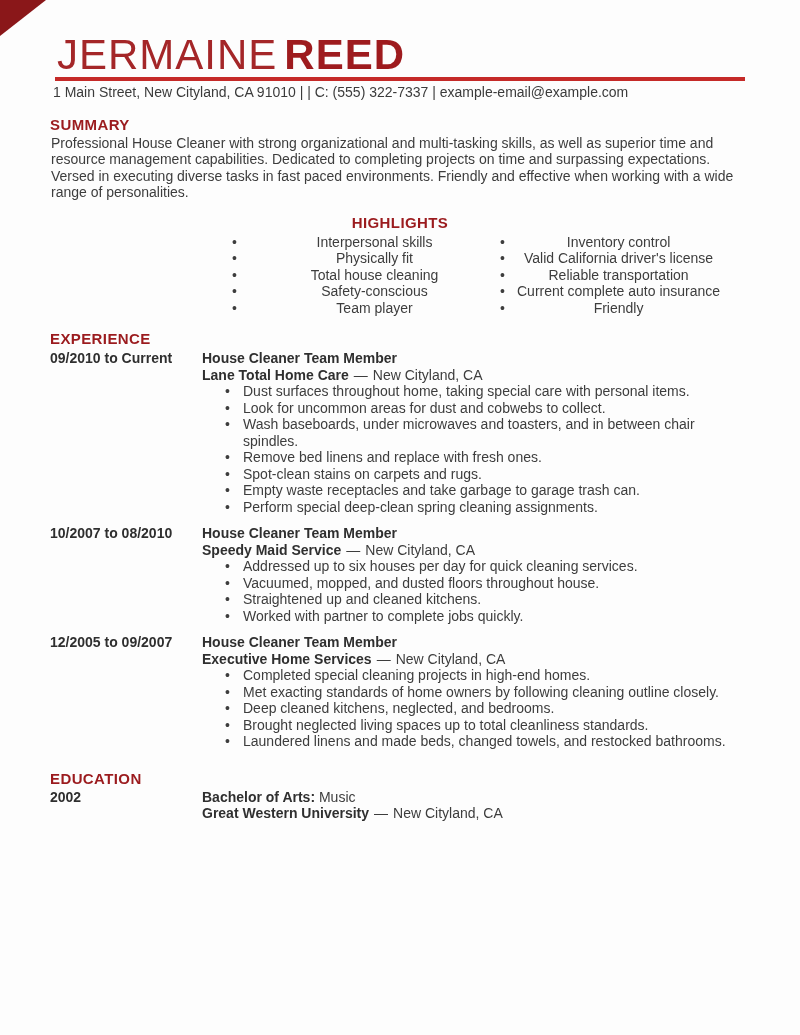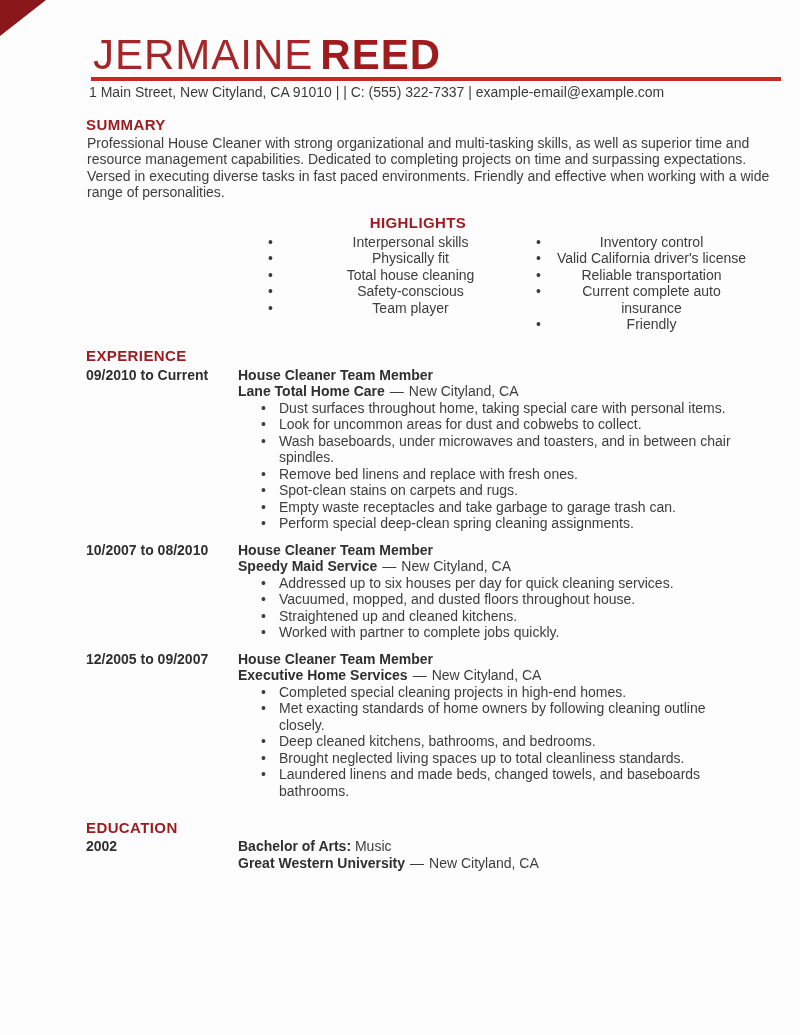--- a/index.html
+++ b/index.html
@@ -6,21 +6,20 @@
   .page {
     width:800px; height:1035px;
     position:relative;
     background:#fdfdfd;
     color:#3d3d3d;
     font-family:"Liberation Sans", sans-serif;
     font-size:14px;
     line-height:16.5px;
     overflow:hidden;
     box-sizing:border-box;
-    padding-left:36px;
   }
   .corner-triangle {
     position:absolute; top:0; left:0;
     width:46px; height:36px;
     background:#8a1719;
     clip-path:polygon(0 0, 100% 0, 0 100%);
   }
   .header { padding-top:32px; margin-left:57px; margin-right:55px; }
   .name { font-size:42px; line-height:45px; letter-spacing:1px; white-space:nowrap; margin:0; }
   .name-first { color:#a42628; font-weight:400; }
@@ -133,23 +132,23 @@
       </div>
 
       <div class="job">
         <div class="job-dates">12/2005 to 09/2007</div>
         <div class="job-body">
           <div class="job-title">House Cleaner Team Member</div>
           <div class="company-line"><span class="bold-name">Executive Home Services</span><span class="sep">—</span><span>New Cityland, CA</span></div>
           <ul class="job-bullets">
             <li>Completed special cleaning projects in high-end homes.</li>
             <li>Met exacting standards of home owners by following cleaning outline closely.</li>
-            <li>Deep cleaned kitchens, bathrooms, and bedrooms.</li>
+            <li>Deep cleaned kitchens, neglected, and bedrooms.</li>
             <li>Brought neglected living spaces up to total cleanliness standards.</li>
-            <li>Laundered linens and made beds, changed towels, and baseboards bathrooms.</li>
+            <li>Laundered linens and made beds, changed towels, and restocked bathrooms.</li>
           </ul>
         </div>
       </div>
     </div>
 
     <div class="education-section">
       <h2 class="section-heading">EDUCATION</h2>
       <div class="edu-row">
         <div class="edu-year">2002</div>
         <div class="edu-body">

